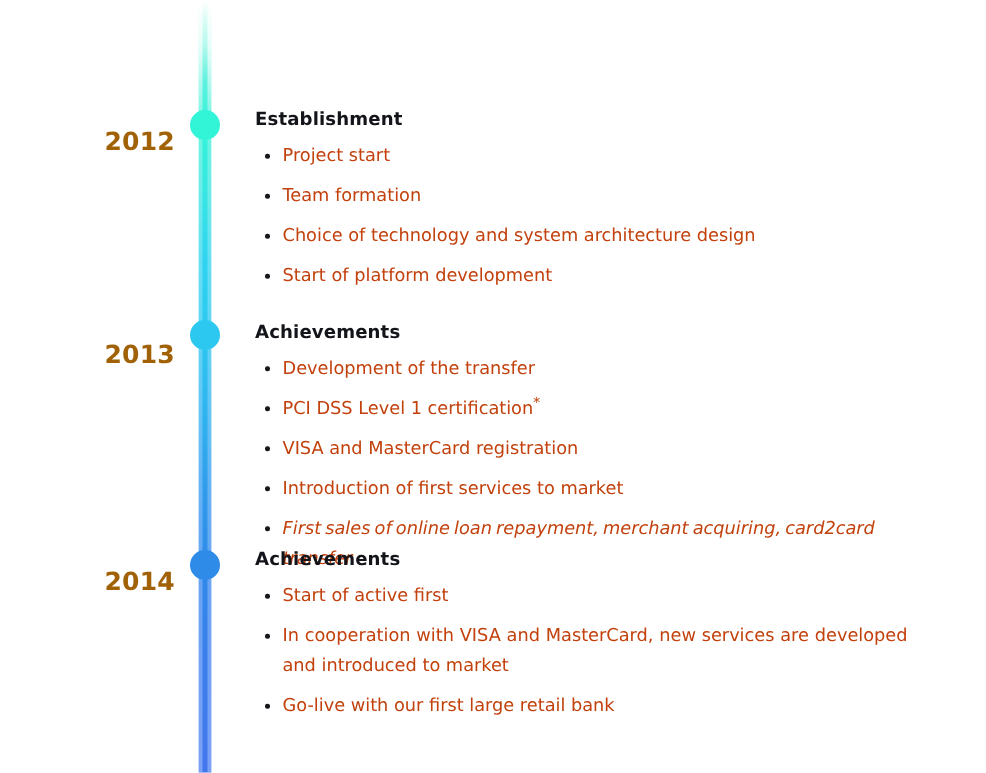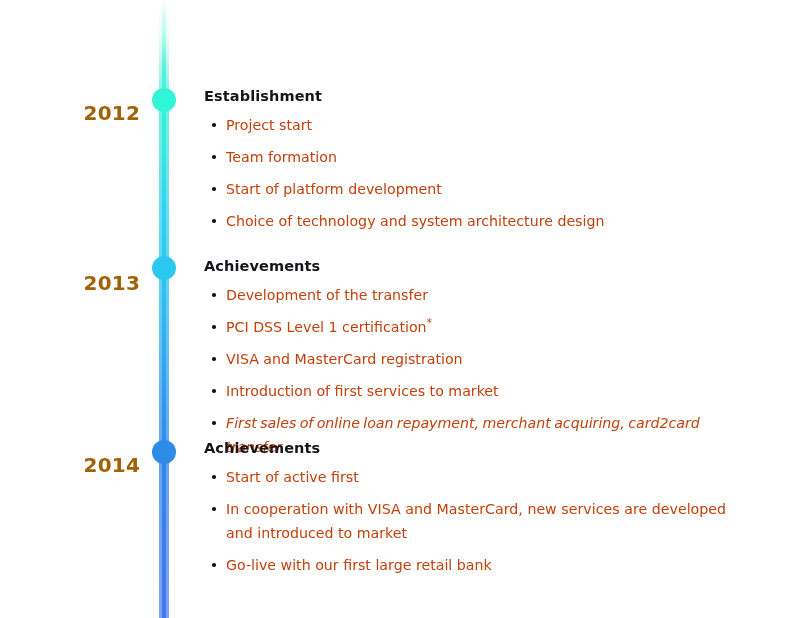--- a/index.html
+++ b/index.html
@@ -151,22 +151,22 @@
   </div>
 
 <div id="rows-root">
     <div class="tl-row" style="top: 88px;">
       <div class="tl-year">2012</div>
       <div class="tl-body">
         <div class="tl-heading">Establishment</div>
         <ul class="tl-list">
           <li><span>Project start</span></li>
           <li><span>Team formation</span></li>
+          <li><span>Choice of technology and system architecture design</span></li>
           <li><span>Start of platform development</span></li>
-          <li><span>Choice of technology and system architecture design</span></li>
         </ul>
       </div>
     </div>
     <div class="tl-row" style="top: 258px;">
       <div class="tl-year">2013</div>
       <div class="tl-body">
         <div class="tl-heading">Achievements</div>
         <ul class="tl-list">
           <li><span>Development of the transfer</span></li>
           <li><span>PCI DSS Level 1 certification</span><sup class="asterisk">*</sup></li>

